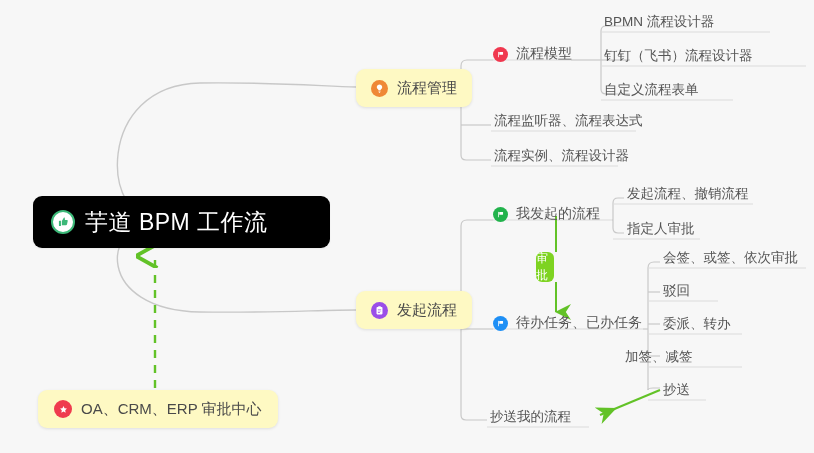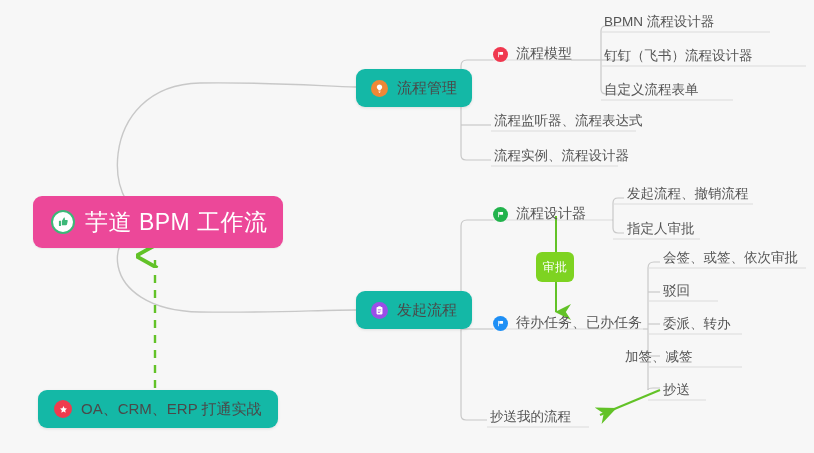--- a/index.html
+++ b/index.html
@@ -32,35 +32,35 @@
     position: absolute;
     display: flex;
     align-items: center;
     box-sizing: border-box;
     white-space: nowrap;
   }
   
   .node-root {
     left: 33px;
     top: 196px;
-    width: 250px;
+    width: 297px;
     height: 52px;
-    background: #ec4899;
+    background: #000000;
     border-radius: 9px;
     padding: 0 18px;
     color: #ffffff;
     font-size: 23px;
     letter-spacing: 0.5px;
     box-shadow: 0 1px 2px rgba(0,0,0,0.06);
   }
   .node-root .label { margin-left: 10px; font-weight: 400; }
 
   
   .node-card {
-    background: #14b8a6;
+    background: #fef9c3;
     border-radius: 9px;
     padding: 0 15px;
     height: 38px;
     color: #4a4a4a;
     font-size: 15px;
     box-shadow: 0 1px 3px rgba(0,0,0,0.10);
   }
   .node-card .label { margin-left: 9px; }
 
   #node-liuchengguanli { left: 356px; top: 69px; }
@@ -121,21 +121,21 @@
   .ic-flag  { width: 15px; height: 15px; }
   .ic-flag.red   { background: #f0384f; }
   .ic-flag.green { background: #22b34c; }
   .ic-flag.blue  { background: #1e8ff5; }
 
   
   #badge-shenpi {
     position: absolute;
     left: 536px;
     top: 252px;
-    width: 38px;
+    width: 18px;
     height: 30px;
     background: #7ed321;
     border-radius: 6px;
     display: flex;
     align-items: center;
     justify-content: center;
     color: #ffffff;
     font-size: 12px;
     letter-spacing: 0.5px;
   }
@@ -269,21 +269,21 @@
     <span class="label">流程模型</span>
   </div>
 
   <div class="node node-flag" id="node-wofaqi">
     <span class="icon icon-circle ic-flag green">
       <svg width="9" height="9" viewBox="0 0 24 24" aria-hidden="true">
         <rect x="6" y="4.5" width="2" height="15" rx="1" fill="#fff"></rect>
         <path d="M8.6 5.4h9.2c.6 0 1 .5 1 1.1v5c0 .6-.4 1.1-1 1.1H8.6V5.4z" fill="#fff"></path>
       </svg>
     </span>
-    <span class="label">流程设计器</span>
+    <span class="label">我发起的流程</span>
   </div>
 
   <div class="node node-flag" id="node-daiban">
     <span class="icon icon-circle ic-flag blue">
       <svg width="9" height="9" viewBox="0 0 24 24" aria-hidden="true">
         <rect x="6" y="4.5" width="2" height="15" rx="1" fill="#fff"></rect>
         <path d="M8.6 5.4h9.2c.6 0 1 .5 1 1.1v5c0 .6-.4 1.1-1 1.1H8.6V5.4z" fill="#fff"></path>
       </svg>
     </span>
     <span class="label">待办任务、已办任务</span>
@@ -334,16 +334,16 @@
   <div id="badge-shenpi">
     <span>审批</span>
   </div>
 
   <div class="node node-card" id="node-datong">
     <span class="icon icon-circle ic-star">
       <svg width="11" height="11" viewBox="0 0 24 24" aria-hidden="true">
         <path d="M12 4.6l2.3 4.7 5.2.75-3.75 3.65.9 5.15-4.65-2.45-4.65 2.45.9-5.15L4.5 10.05l5.2-.75L12 4.6z" fill="#fff"></path>
       </svg>
     </span>
-    <span class="label">OA、CRM、ERP 打通实战</span>
+    <span class="label">OA、CRM、ERP 审批中心</span>
   </div>
 
 </div>
 
 </body></html>

